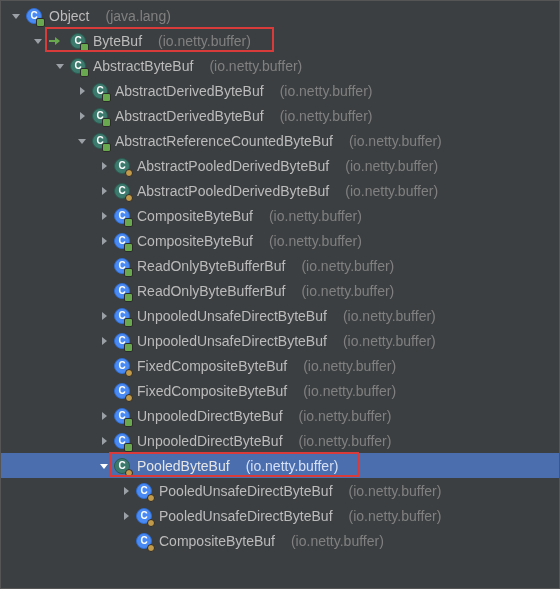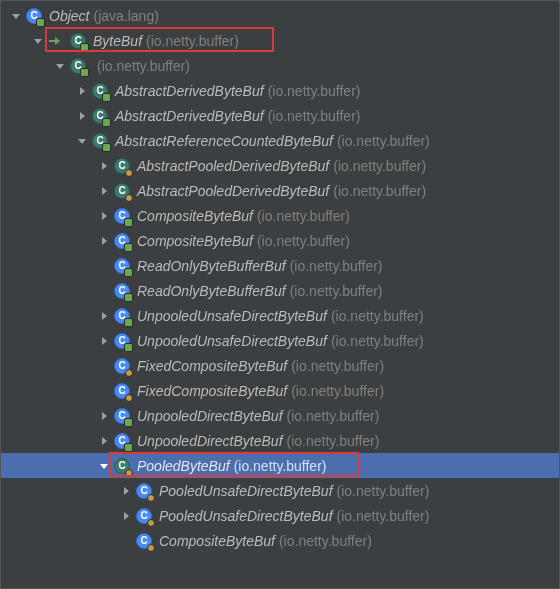--- a/index.html
+++ b/index.html
@@ -72,23 +72,23 @@
     width: 9px; height: 9px;
     border-radius: 2px;
     border: 1px solid #2b2b2b;
   }
   .badge.lock { background: #6aa84f; }
   .badge.dot {
     border-radius: 50%;
     background: #c19a4b;
     width: 8px; height: 8px;
   }
-  .name { color: #bbbbbb; font-style: italic; }
+  .name { color: #bbbbbb; }
   .row.selected .name { color: #e5e5e5; }
-  .pkg { color: #808080; margin-left: 4px; }
+  .pkg { color: #808080; margin-left: 16px; }
   .hl {
     position: absolute;
     border: 2px solid #d93a3a;
     pointer-events: none;
     z-index: 5;
   }
 </style>
 </head>
 <body>
 
@@ -132,20 +132,21 @@
       <span class="indent" style="width: 52px;"></span>
       <span class="arrow">
         <svg width="10" height="10" viewBox="0 0 10 10">
           <path d="M1 3 L9 3 L5 8 Z" fill="#9aa0a6"></path>
         </svg>
       </span>
       <span class="icon-stack">
         <span class="class-circle abstract">C</span>
         <span class="badge lock"></span>
       </span>
+      <span class="name">AbstractByteBuf</span>
       <span class="pkg">(io.netty.buffer)</span>
     </div>
     <div class="row">
       <span class="indent" style="width: 74px;"></span>
       <span class="arrow">
         <svg width="10" height="10" viewBox="0 0 10 10">
           <path d="M3 1 L8 5 L3 9 Z" fill="#9aa0a6"></path>
         </svg>
       </span>
       <span class="icon-stack">

